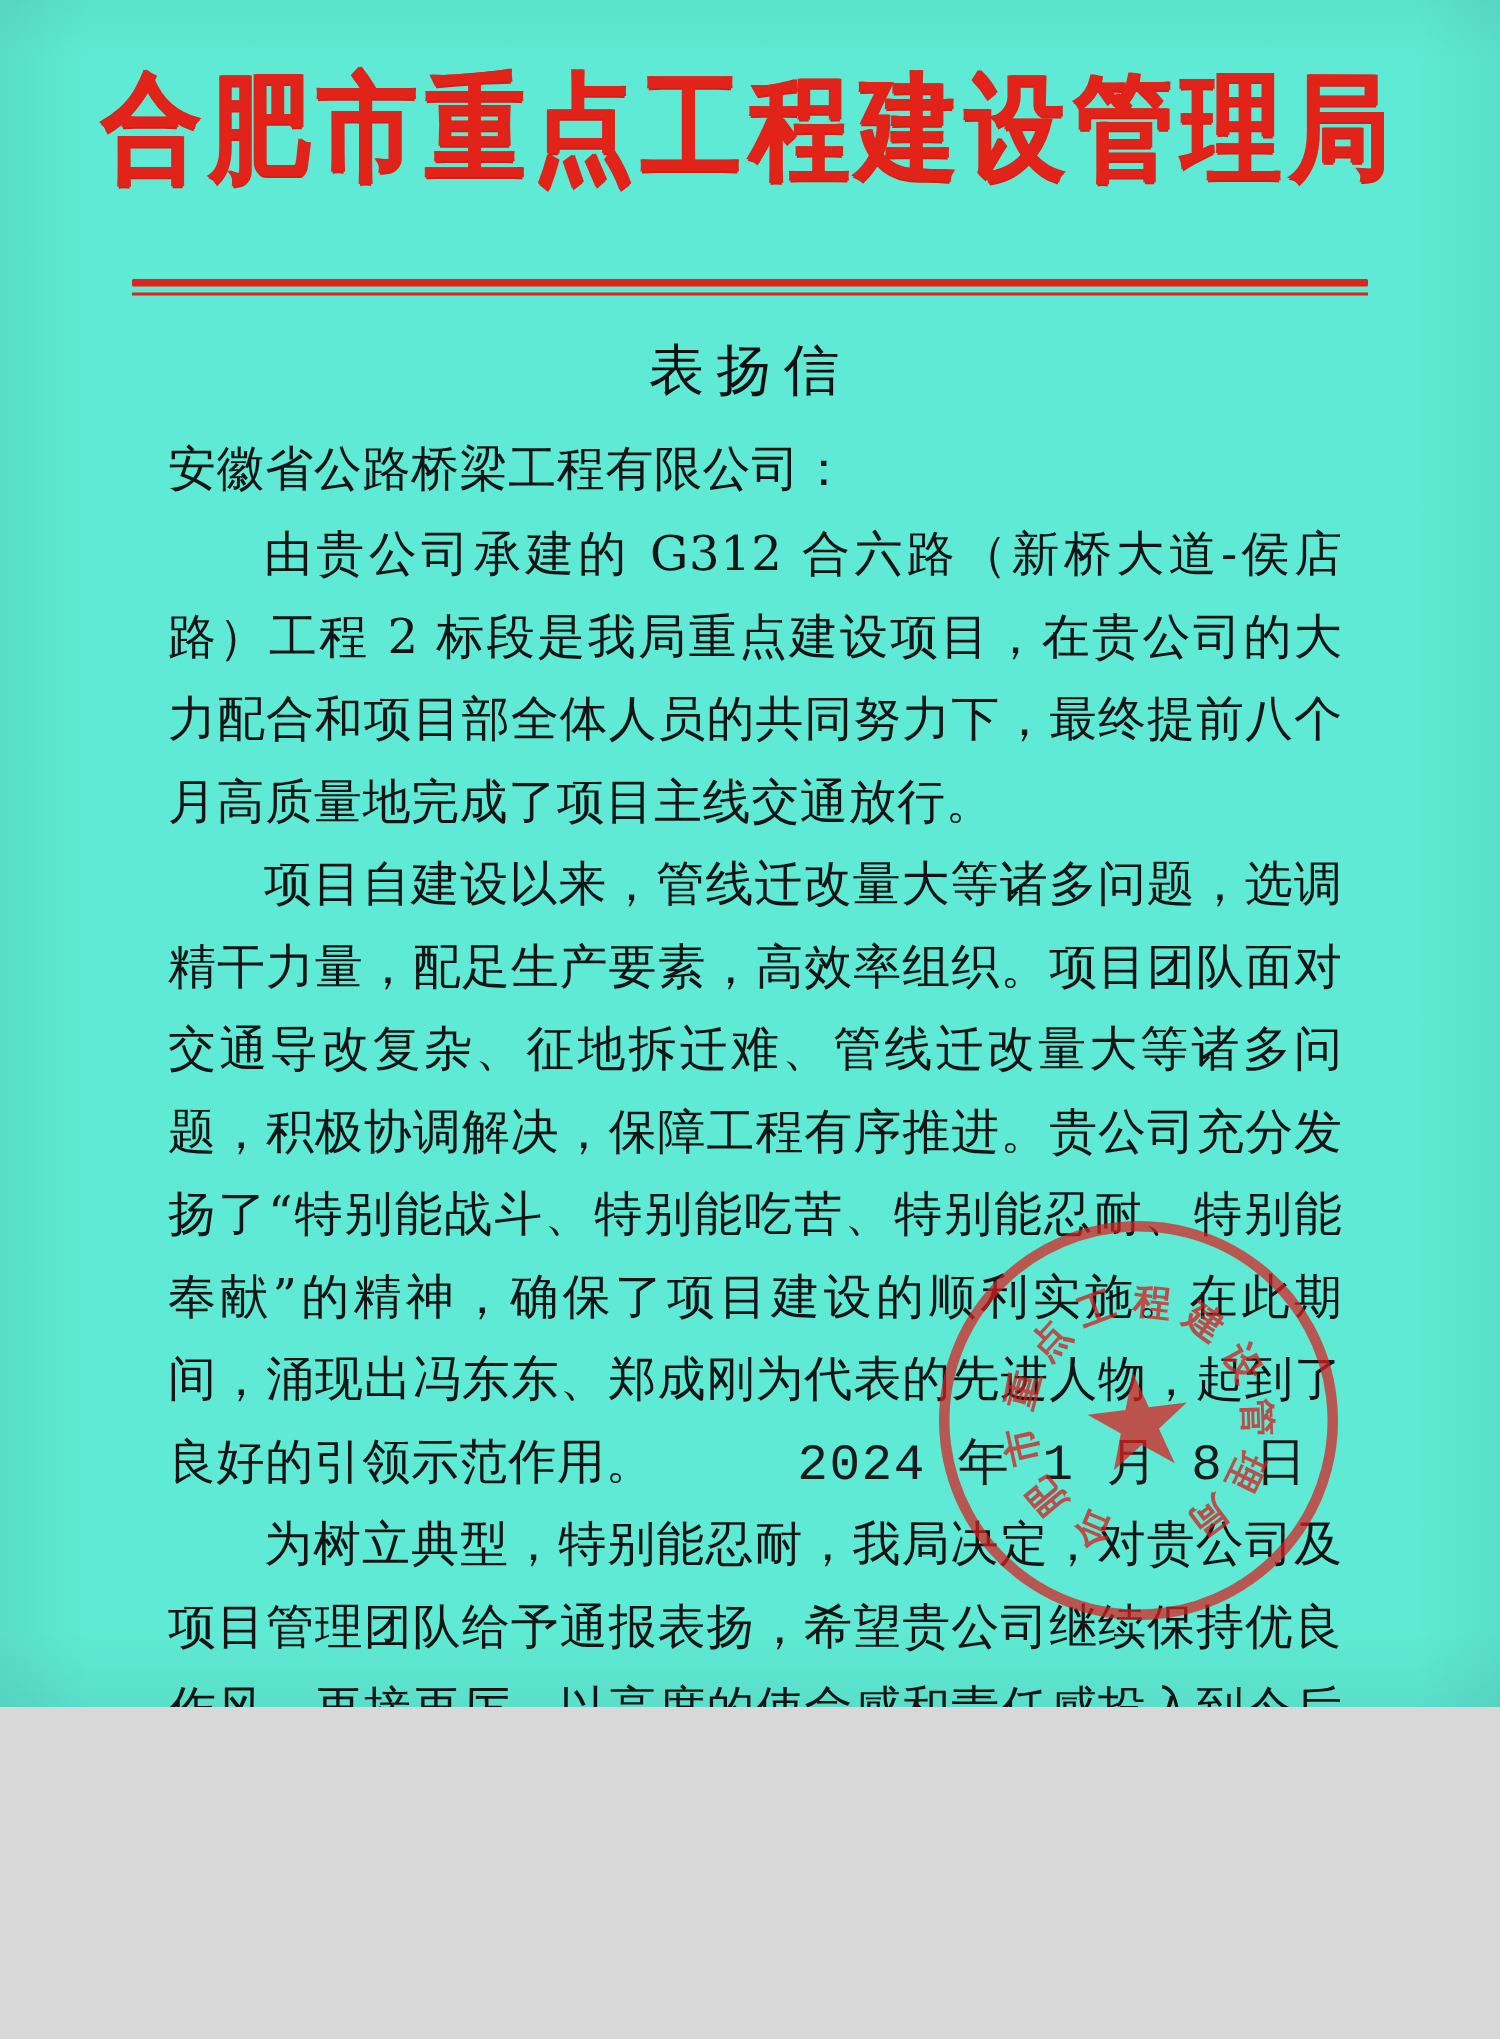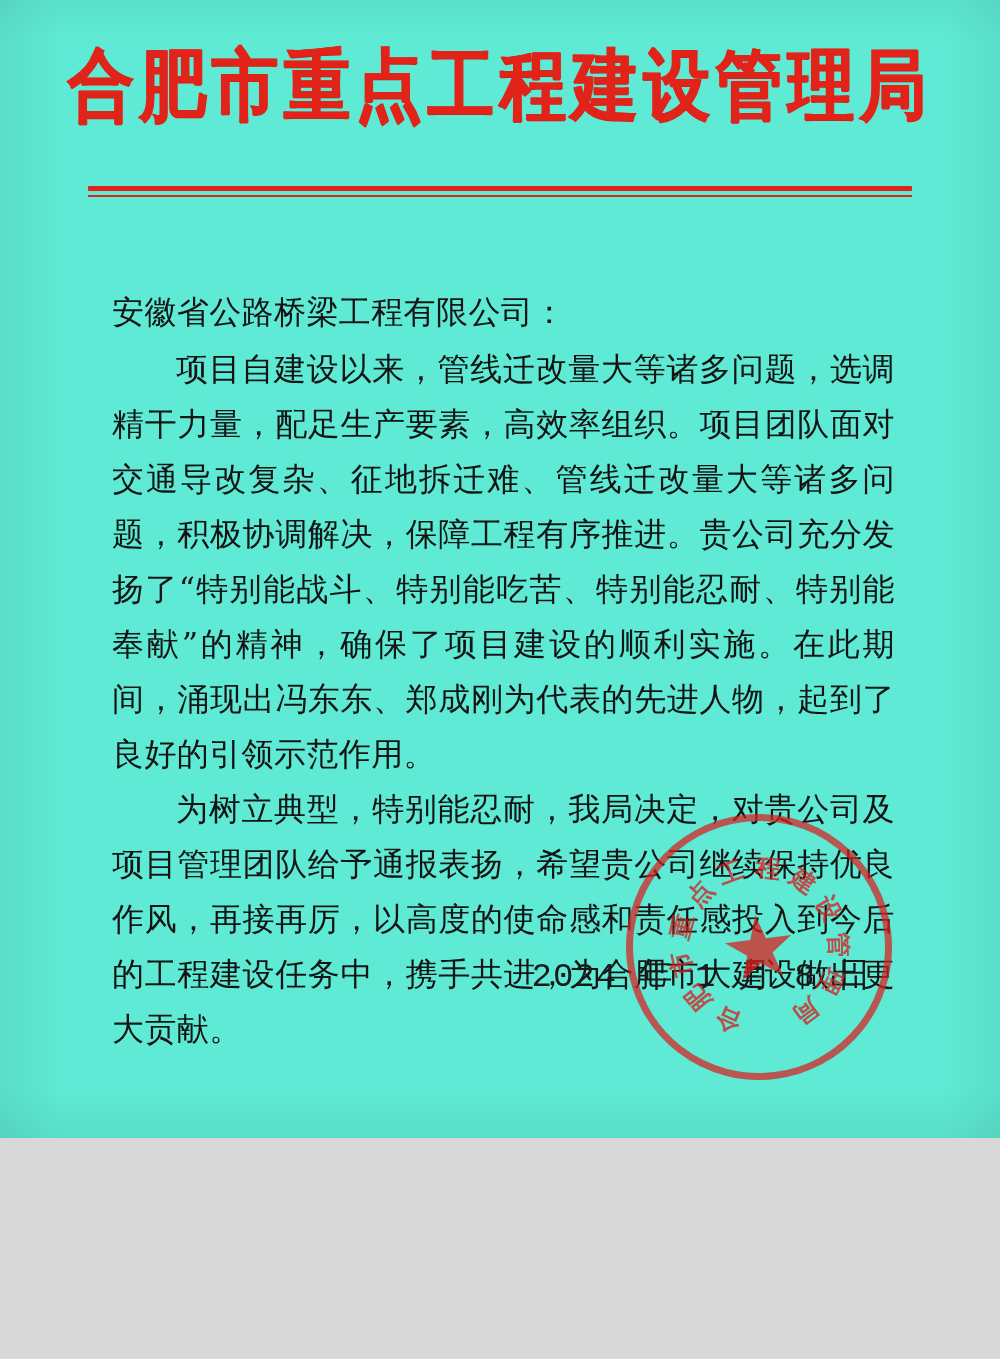--- a/index.html
+++ b/index.html
@@ -185,23 +185,25 @@
 
   <div class="letterhead">
     <div class="letterhead-title">合肥市重点工程建设管理局</div>
   </div>
 
   <div class="rule-wrap">
     <div class="rule-thick"></div>
     <div class="rule-thin"></div>
   </div>
 
+  <div class="doc-title">表扬信</div>
 
   <div class="content">
     <p class="salutation">安徽省公路桥梁工程有限公司：</p>
+    <p class="para">由贵公司承建的 G312 合六路（新桥大道-侯店路）工程 2 标段是我局重点建设项目，在贵公司的大力配合和项目部全体人员的共同努力下，最终提前八个月高质量地完成了项目主线交通放行。</p>
     <p class="para">项目自建设以来，管线迁改量大等诸多问题，选调精干力量，配足生产要素，高效率组织。项目团队面对交通导改复杂、征地拆迁难、管线迁改量大等诸多问题，积极协调解决，保障工程有序推进。贵公司充分发扬了“特别能战斗、特别能吃苦、特别能忍耐、特别能奉献”的精神，确保了项目建设的顺利实施。在此期间，涌现出冯东东、郑成刚为代表的先进人物，起到了良好的引领示范作用。</p>
     <p class="para">为树立典型，特别能忍耐，我局决定，对贵公司及项目管理团队给予通报表扬，希望贵公司继续保持优良作风，再接再厉，以高度的使命感和责任感投入到今后的工程建设任务中，携手共进，为合肥市大建设做出更大贡献。</p>
   </div>
 
   <div class="sign-area">
     <div class="date-line">2024 年 1 月 8 日</div>
 
     <div class="seal">
       <div class="seal-inner">
         <div class="seal-arc-text" id="seal-arc">

